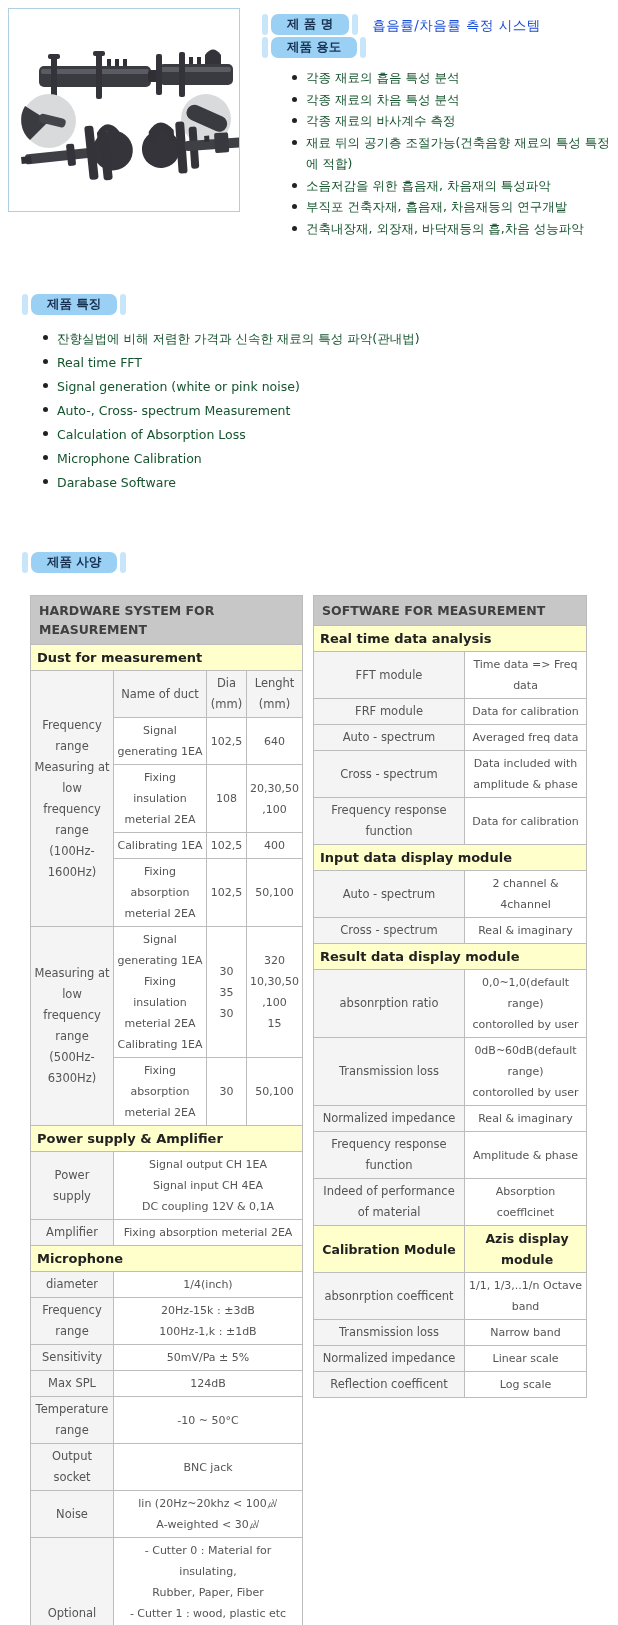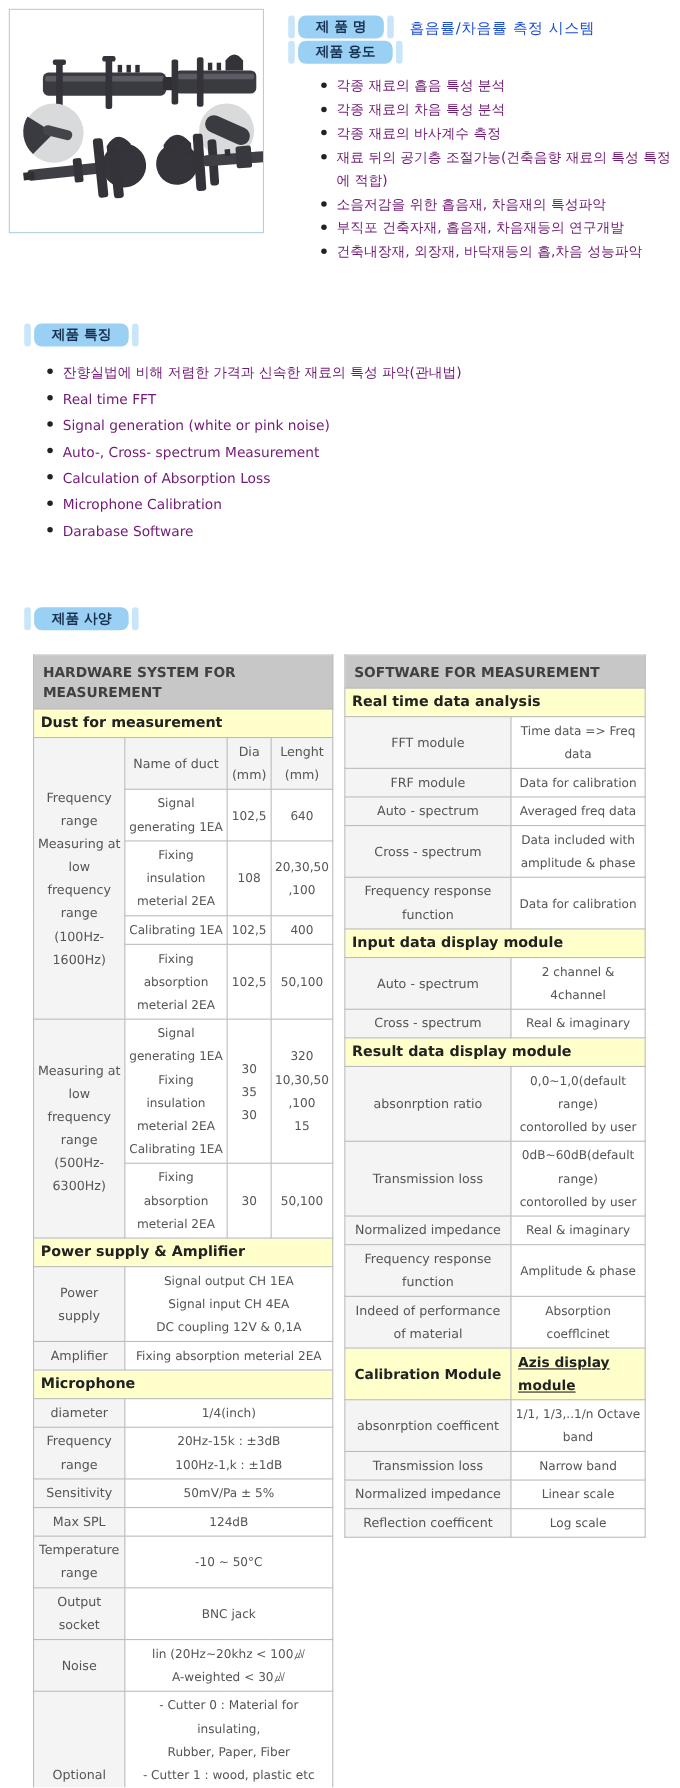--- a/index.html
+++ b/index.html
@@ -18,21 +18,21 @@
   .badge .wing { width:6px; border-radius:5px; background:#c9e5fa; }
   .badge .core { margin:0 3px; background:#9bd0f5; border-radius:7px; color:#17304f;
                  font-weight:bold; font-size:12.5px; display:flex; align-items:center;
                  justify-content:center; padding:0 16px; min-width:62px; white-space:nowrap; }
   .name-row { display:flex; align-items:flex-end; gap:14px; }
   .product-name { font-size:13.5px; color:#1d4ed8; letter-spacing:0.5px; white-space:nowrap; }
   .usage-badge-row { margin-top:2px; }
 
   
   .bullets { list-style:none; margin-top:5px; padding-left:30px; }
-  .bullets li { display:flex; font-size:12.5px; line-height:21.5px; color:#701a75; }
+  .bullets li { display:flex; font-size:12.5px; line-height:21.5px; color:#14532d; }
   .bullets .dot { flex:none; width:5px; height:5px; border-radius:50%; background:#222; margin:8px 9px 0 0; }
 
   .features { margin:55px 0 0 22px; }
   .features .bullets { padding-left:21px; margin-top:8px; }
   .features .bullets li { line-height:24px; }
 
   
   .spec { margin:57px 0 0 22px; }
   .tables { display:flex; align-items:flex-start; gap:10px; margin:18px 0 0 8px; }
 
@@ -41,21 +41,21 @@
   table.sw { width:273px; }
   .spec-table td { border:1px solid #bcbcbc; font-size:11px; line-height:21px; color:#555;
                    text-align:center; vertical-align:middle; padding:2px 3px;
                    white-space:pre-line; word-wrap:break-word; }
   .spec-table td.gray { background:#c7c7c7; color:#404040; font-weight:bold; text-align:left;
                         font-size:12.5px; line-height:19px; padding:5px 8px; }
   .spec-table td.yellow { background:#ffffcc; color:#222; font-weight:bold; text-align:left;
                           font-size:13px; padding:2px 6px; white-space:normal; }
   .spec-table td.lbl { background:#f4f4f4; font-size:11.5px; }
   .spec-table td.ycell { background:#ffffcc; color:#222; font-weight:bold; font-size:12.5px; }
-  .spec-table td.ycell.left { text-align:left; padding-left:6px;text-decoration:underline; }
+  .spec-table td.ycell.left { text-align:center; padding-left:6px; }
 </style>
 </head>
 <body>
 
 <div class="page">
 
   <div class="top-row">
     <div class="image-box">
       <svg width="230" height="202" viewBox="0 0 230 202" aria-hidden="true">
 

